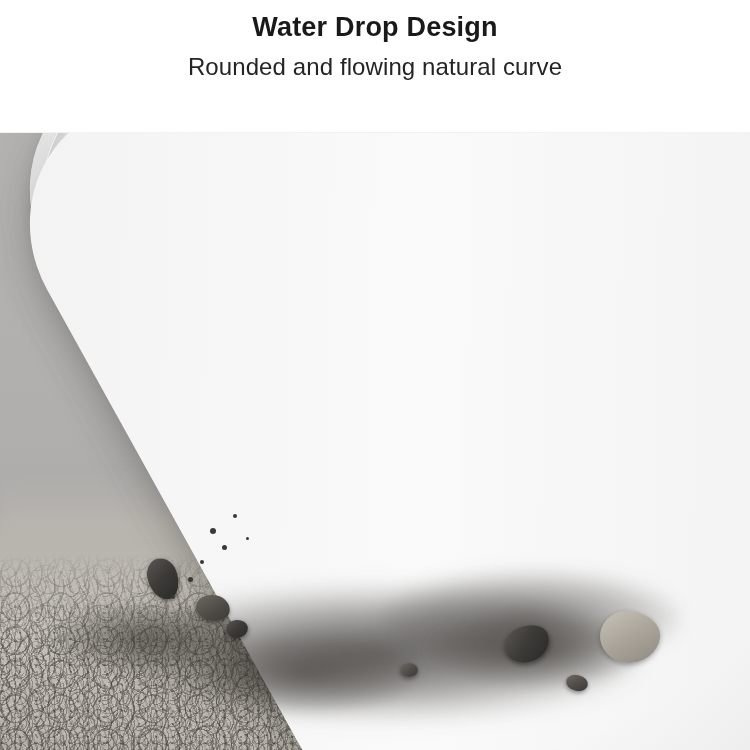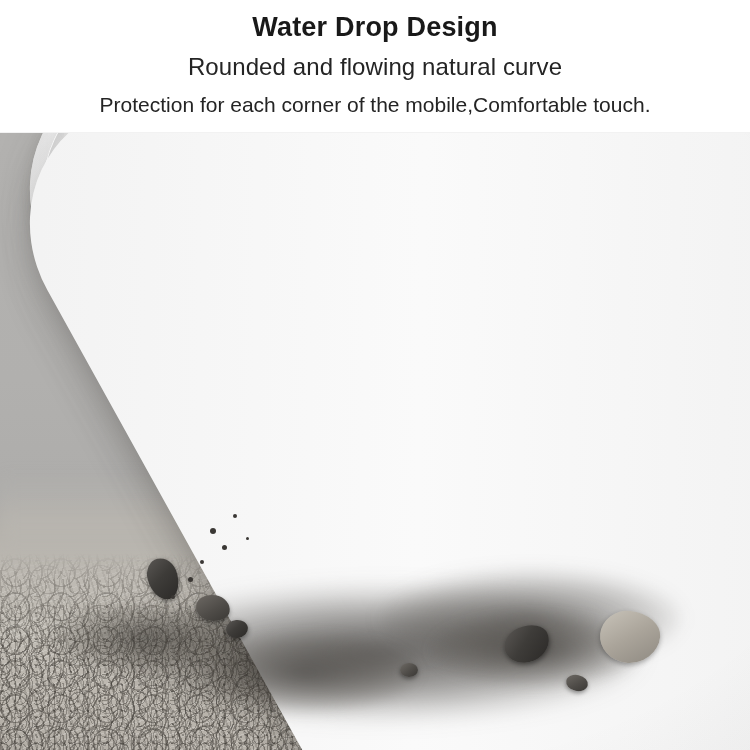--- a/index.html
+++ b/index.html
@@ -200,21 +200,20 @@
   }
 </style>
 </head>
 <body>
 
 <div id="banner">
 
   <div id="header">
     <div id="title">Water Drop Design</div>
     <div id="sub1">Rounded and flowing natural curve</div>
-    <div id="sub2">Protection for each corner of the mobile,Comfortable touch.</div>
   </div>
   <div class="hr-seam"></div>
 
   <div id="photo">
 
     <div class="backdrop"></div>
     <div class="ground"></div>
     <div class="ground-haze"></div>
 
     <div id="case-under"></div>

